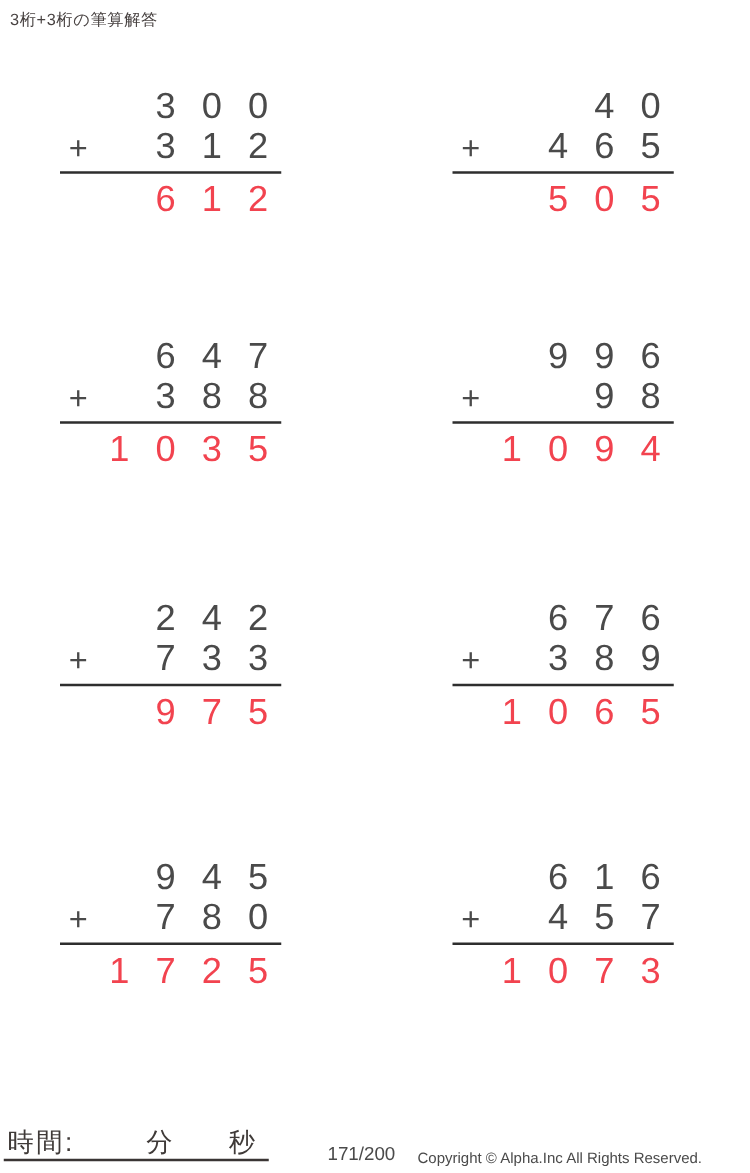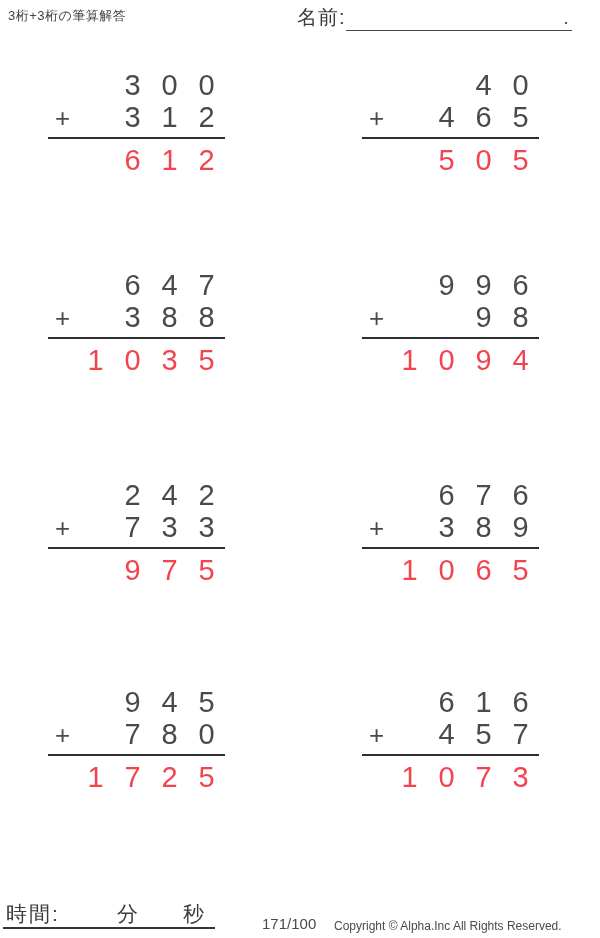--- a/index.html
+++ b/index.html
@@ -106,24 +106,20 @@
     font-size:12px; color:#4a4a4a;
   }
 </style>
 </head>
 <body>
 
 <div class="sheet">
 
   <div class="sheet-title">3桁+3桁の筆算解答</div>
 
-  <div class="name-field">
-    <span class="name-label">名前:</span>
-    <span class="name-line">.</span>
-  </div>
 
   <div>
     <div class="problem" style="left: 48px; top: 69px;">
       <div class="row addend1">
         <span class="pluscell"></span>
       <span class="cell"></span>
           <span class="cell">3</span>
           <span class="cell">0</span>
           <span class="cell">0</span>
         </div>
@@ -319,17 +315,17 @@
         </div>
     </div>
   </div>
 
   <div class="time-field">
     <span class="time-label">時間:</span>
     <span class="minutes-label">分</span>
     <span class="seconds-label">秒</span>
   </div>
 
-  <div class="page-number">171/100</div>
+  <div class="page-number">171/200</div>
 
   <div class="copyright">Copyright © Alpha.Inc All Rights Reserved.</div>
 
 </div>
 
 </body></html>

